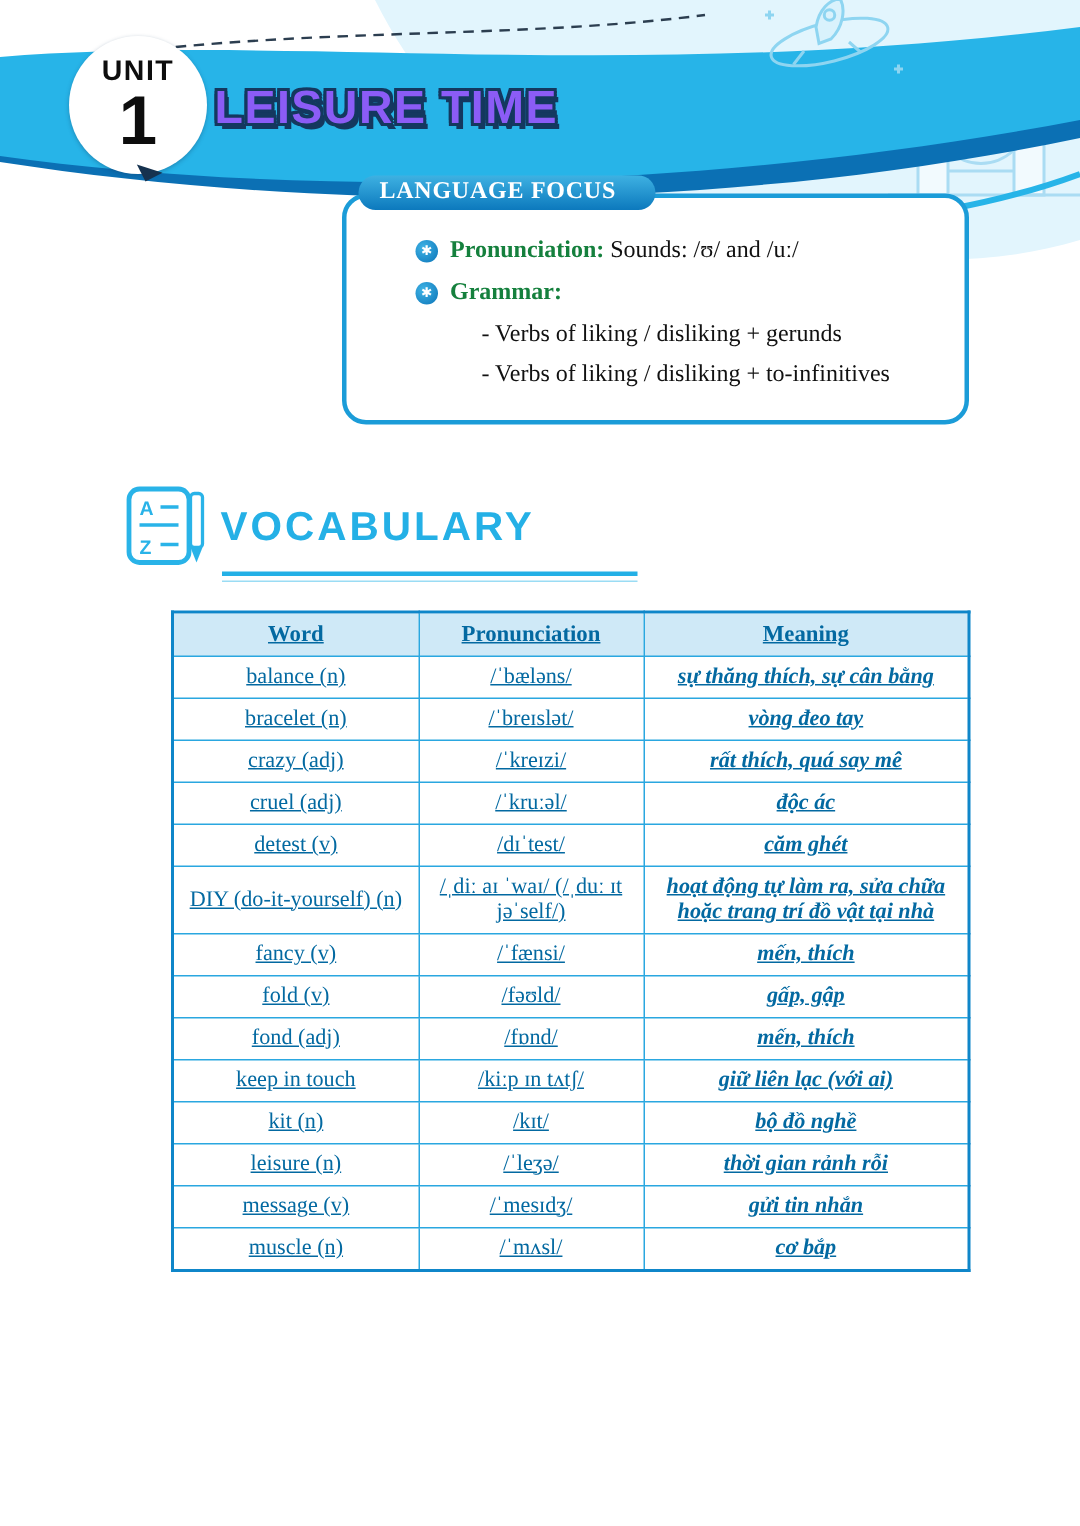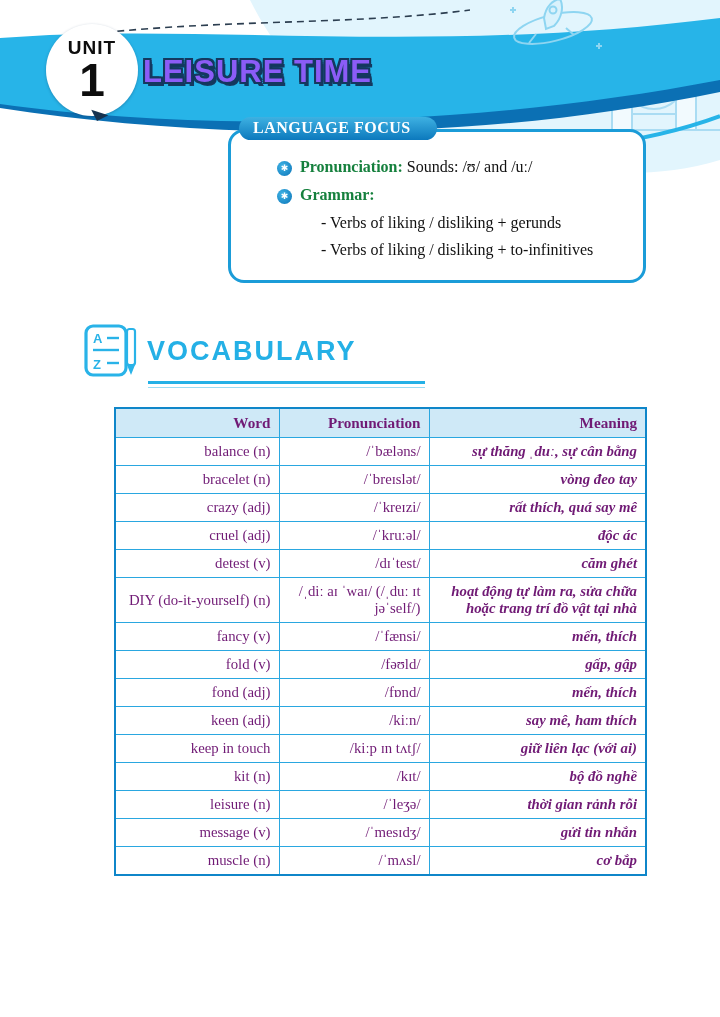--- a/index.html
+++ b/index.html
@@ -61,22 +61,22 @@
   }
   .vocab-rule1 { position:absolute; left:148px; top:381px; width:277px; height:3px; background:#24b0e6; }
   .vocab-rule2 { position:absolute; left:148px; top:387px; width:277px; height:1px; background:#9adcf4; }
 
   table.vocab {
     position:absolute; left:114px; top:407px; width:531px;
     border-collapse:collapse; table-layout:fixed; background:#fff;
     border:2.5px solid #0f86c9;
   }
   .vocab th, .vocab td {
-    border:1.6px solid #2aa7e0; padding:5px 8px; font-size:14.8px; color:#701a75;
-    text-align:right; vertical-align:middle; overflow:hidden;
+    border:1.6px solid #2aa7e0; padding:5px 8px; font-size:14.8px; color:#0369a1;
+    text-align:center; vertical-align:middle; overflow:hidden;text-decoration:underline;
   }
   .vocab th { background:#cfe9f7; font-weight:700; font-size:15.2px; }
   .vocab td:first-child { white-space:nowrap; }
   .vocab td.meaning { font-style:italic; font-weight:700; }
 
   .footer-light { position:absolute; left:0; top:944px; width:720px; height:44px; background:#e3f5fd; }
   .footer-band  { position:absolute; left:0; top:986px; width:720px; height:31px; background:#2ab5e8; }
   .page-num {
     position:absolute; left:52px; top:951px;
     font-family:"Liberation Sans", sans-serif; font-weight:700; font-size:17px; color:#153a5e;
@@ -161,21 +161,21 @@
       <tr>
         <th>Word</th>
         <th>Pronunciation</th>
         <th>Meaning</th>
       </tr>
     </thead>
     <tbody>
       <tr>
           <td>balance (n)</td>
           <td>/ˈbæləns/</td>
-          <td class="meaning">sự thăng ˌduː, sự cân bằng</td>
+          <td class="meaning">sự thăng thích, sự cân bằng</td>
         </tr>
       <tr>
           <td>bracelet (n)</td>
           <td>/ˈbreɪslət/</td>
           <td class="meaning">vòng đeo tay</td>
         </tr>
       <tr>
           <td>crazy (adj)</td>
           <td>/ˈkreɪzi/</td>
           <td class="meaning">rất thích, quá say mê</td>
@@ -204,25 +204,20 @@
           <td>fold (v)</td>
           <td>/fəʊld/</td>
           <td class="meaning">gấp, gập</td>
         </tr>
       <tr>
           <td>fond (adj)</td>
           <td>/fɒnd/</td>
           <td class="meaning">mến, thích</td>
         </tr>
       <tr>
-          <td>keen (adj)</td>
-          <td>/kiːn/</td>
-          <td class="meaning">say mê, ham thích</td>
-        </tr>
-      <tr>
           <td>keep in touch</td>
           <td>/kiːp ɪn tʌtʃ/</td>
           <td class="meaning">giữ liên lạc (với ai)</td>
         </tr>
       <tr>
           <td>kit (n)</td>
           <td>/kɪt/</td>
           <td class="meaning">bộ đồ nghề</td>
         </tr>
       <tr>

